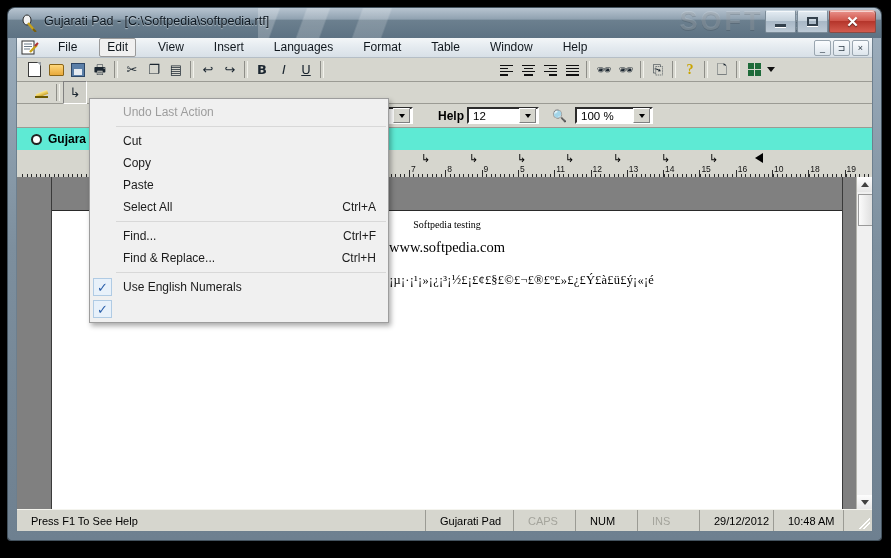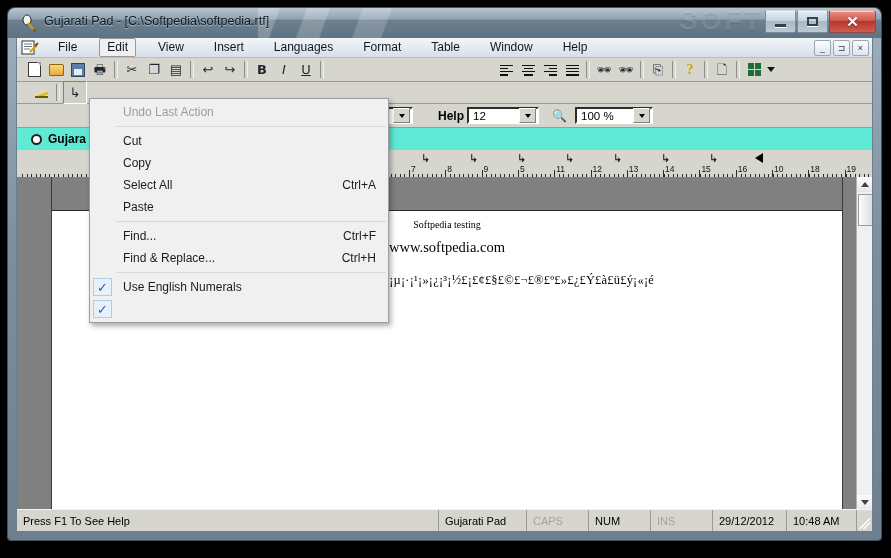--- a/index.html
+++ b/index.html
@@ -179,21 +179,21 @@
   .tri-dn{width:0;height:0;border-left:4px solid transparent;border-right:4px solid transparent;border-top:5px solid #404040;}
   .vsb-thumb{position:absolute;top:17px;left:1px;width:13px;height:30px;background:linear-gradient(90deg,#fbfbfb,#dfdfdf);border:1px solid #9a9a9a;}
 
   
   .statusbar{
     position:absolute;left:0;bottom:0;width:100%;height:22px;
     background:#d6d6ce;border-top:1px solid #f4f4ee;
     display:flex;align-items:stretch;box-sizing:border-box;
   }
   .sb-cell{
-    font-size:11px;color:#000;display:flex;align-items:center;padding:0 6px;
+    font-size:11px;color:#000;display:flex;align-items:center;padding:0 14px;
     border-left:1px solid #9b9b94;box-sizing:border-box;white-space:nowrap;
   }
   .sb-cell.first{border-left:0;flex:1;}
   .sb-cell.dim{color:#a4a49c;}
   .sb-grip{width:16px;position:relative;}
   .sb-grip:after{
     content:"";position:absolute;right:2px;bottom:2px;width:11px;height:11px;
     background:
       linear-gradient(135deg,transparent 46%,#fff 47% 55%,transparent 56%) ,
       linear-gradient(135deg,transparent 66%,#fff 67% 75%,transparent 76%);
@@ -701,25 +701,25 @@
             <span class="t">Undo Last Action</span>
           </div>
           <div class="msep"></div>
           <div class="mrow">
             <span class="t">Cut</span>
           </div>
           <div class="mrow">
             <span class="t">Copy</span>
           </div>
           <div class="mrow">
+            <span class="t">Paste</span>
+          </div>
+          <div class="mrow">
             <span class="t">Select All</span>
             <span class="acc">Ctrl+A</span>
-          </div>
-          <div class="mrow">
-            <span class="t">Paste</span>
           </div>
           <div class="msep"></div>
           <div class="mrow">
             <span class="t">Find...</span>
             <span class="acc">Ctrl+F</span>
           </div>
           <div class="mrow">
             <span class="t">Find &amp; Replace...</span>
             <span class="acc">Ctrl+H</span>
           </div>

